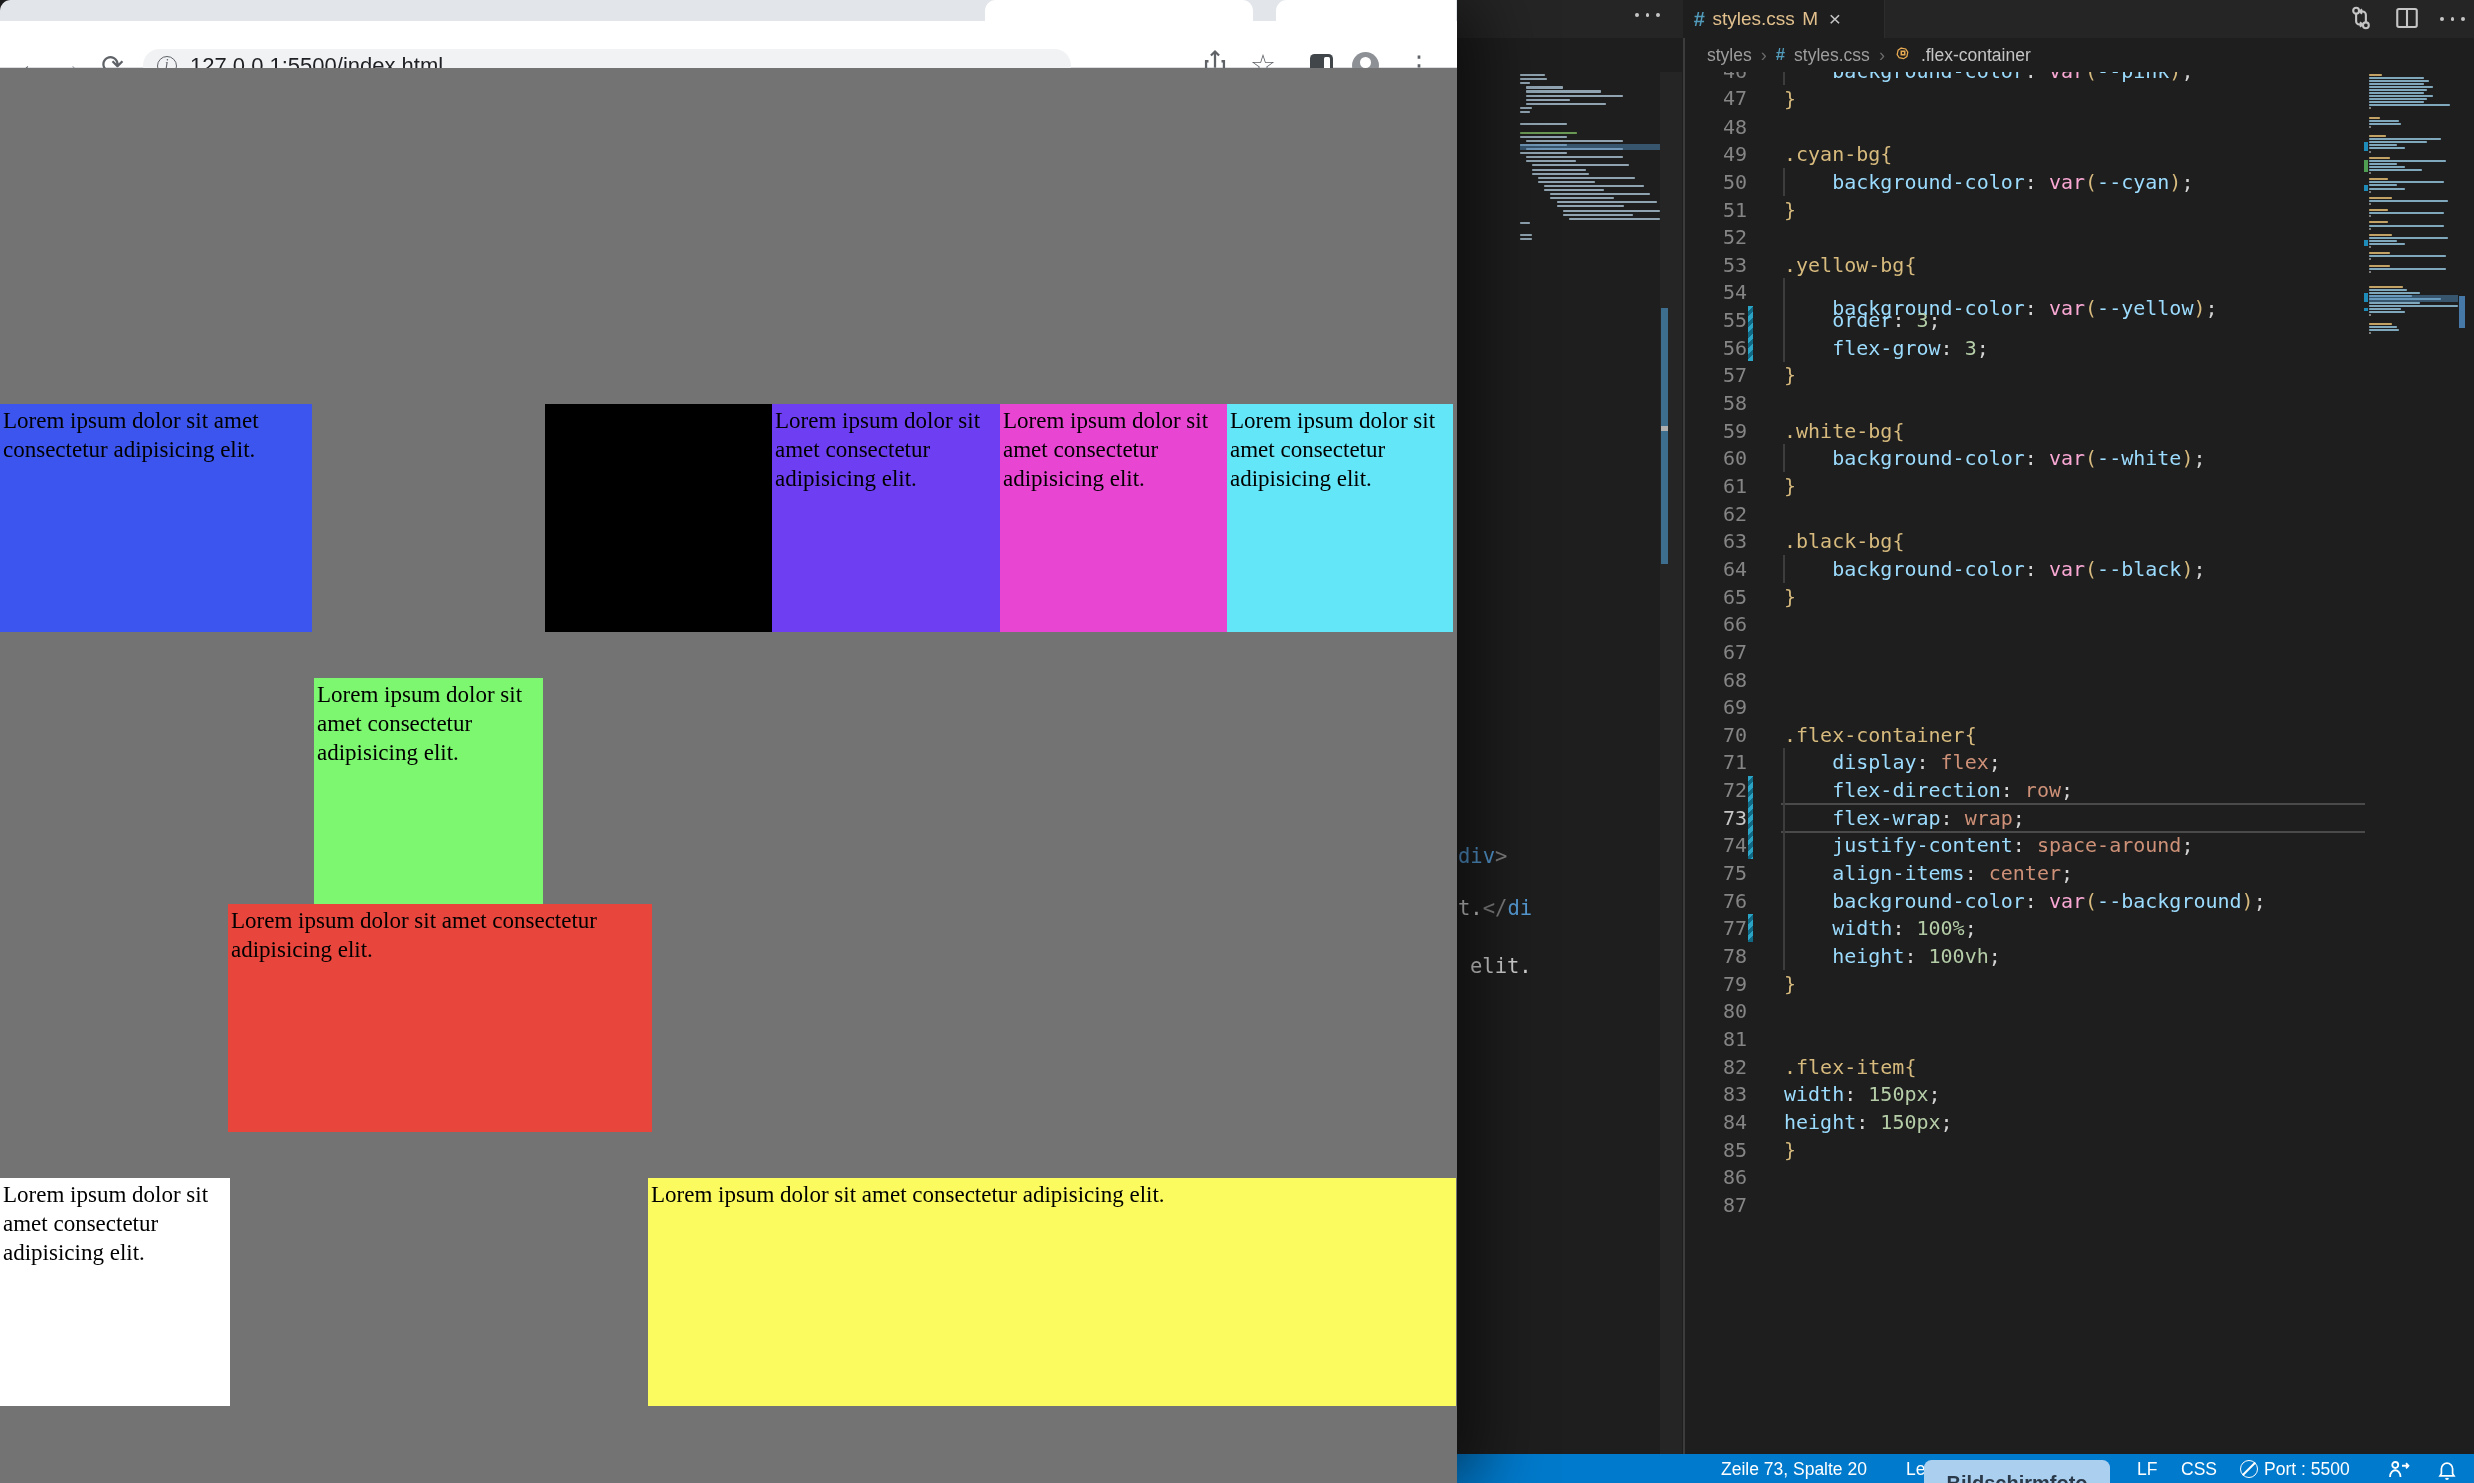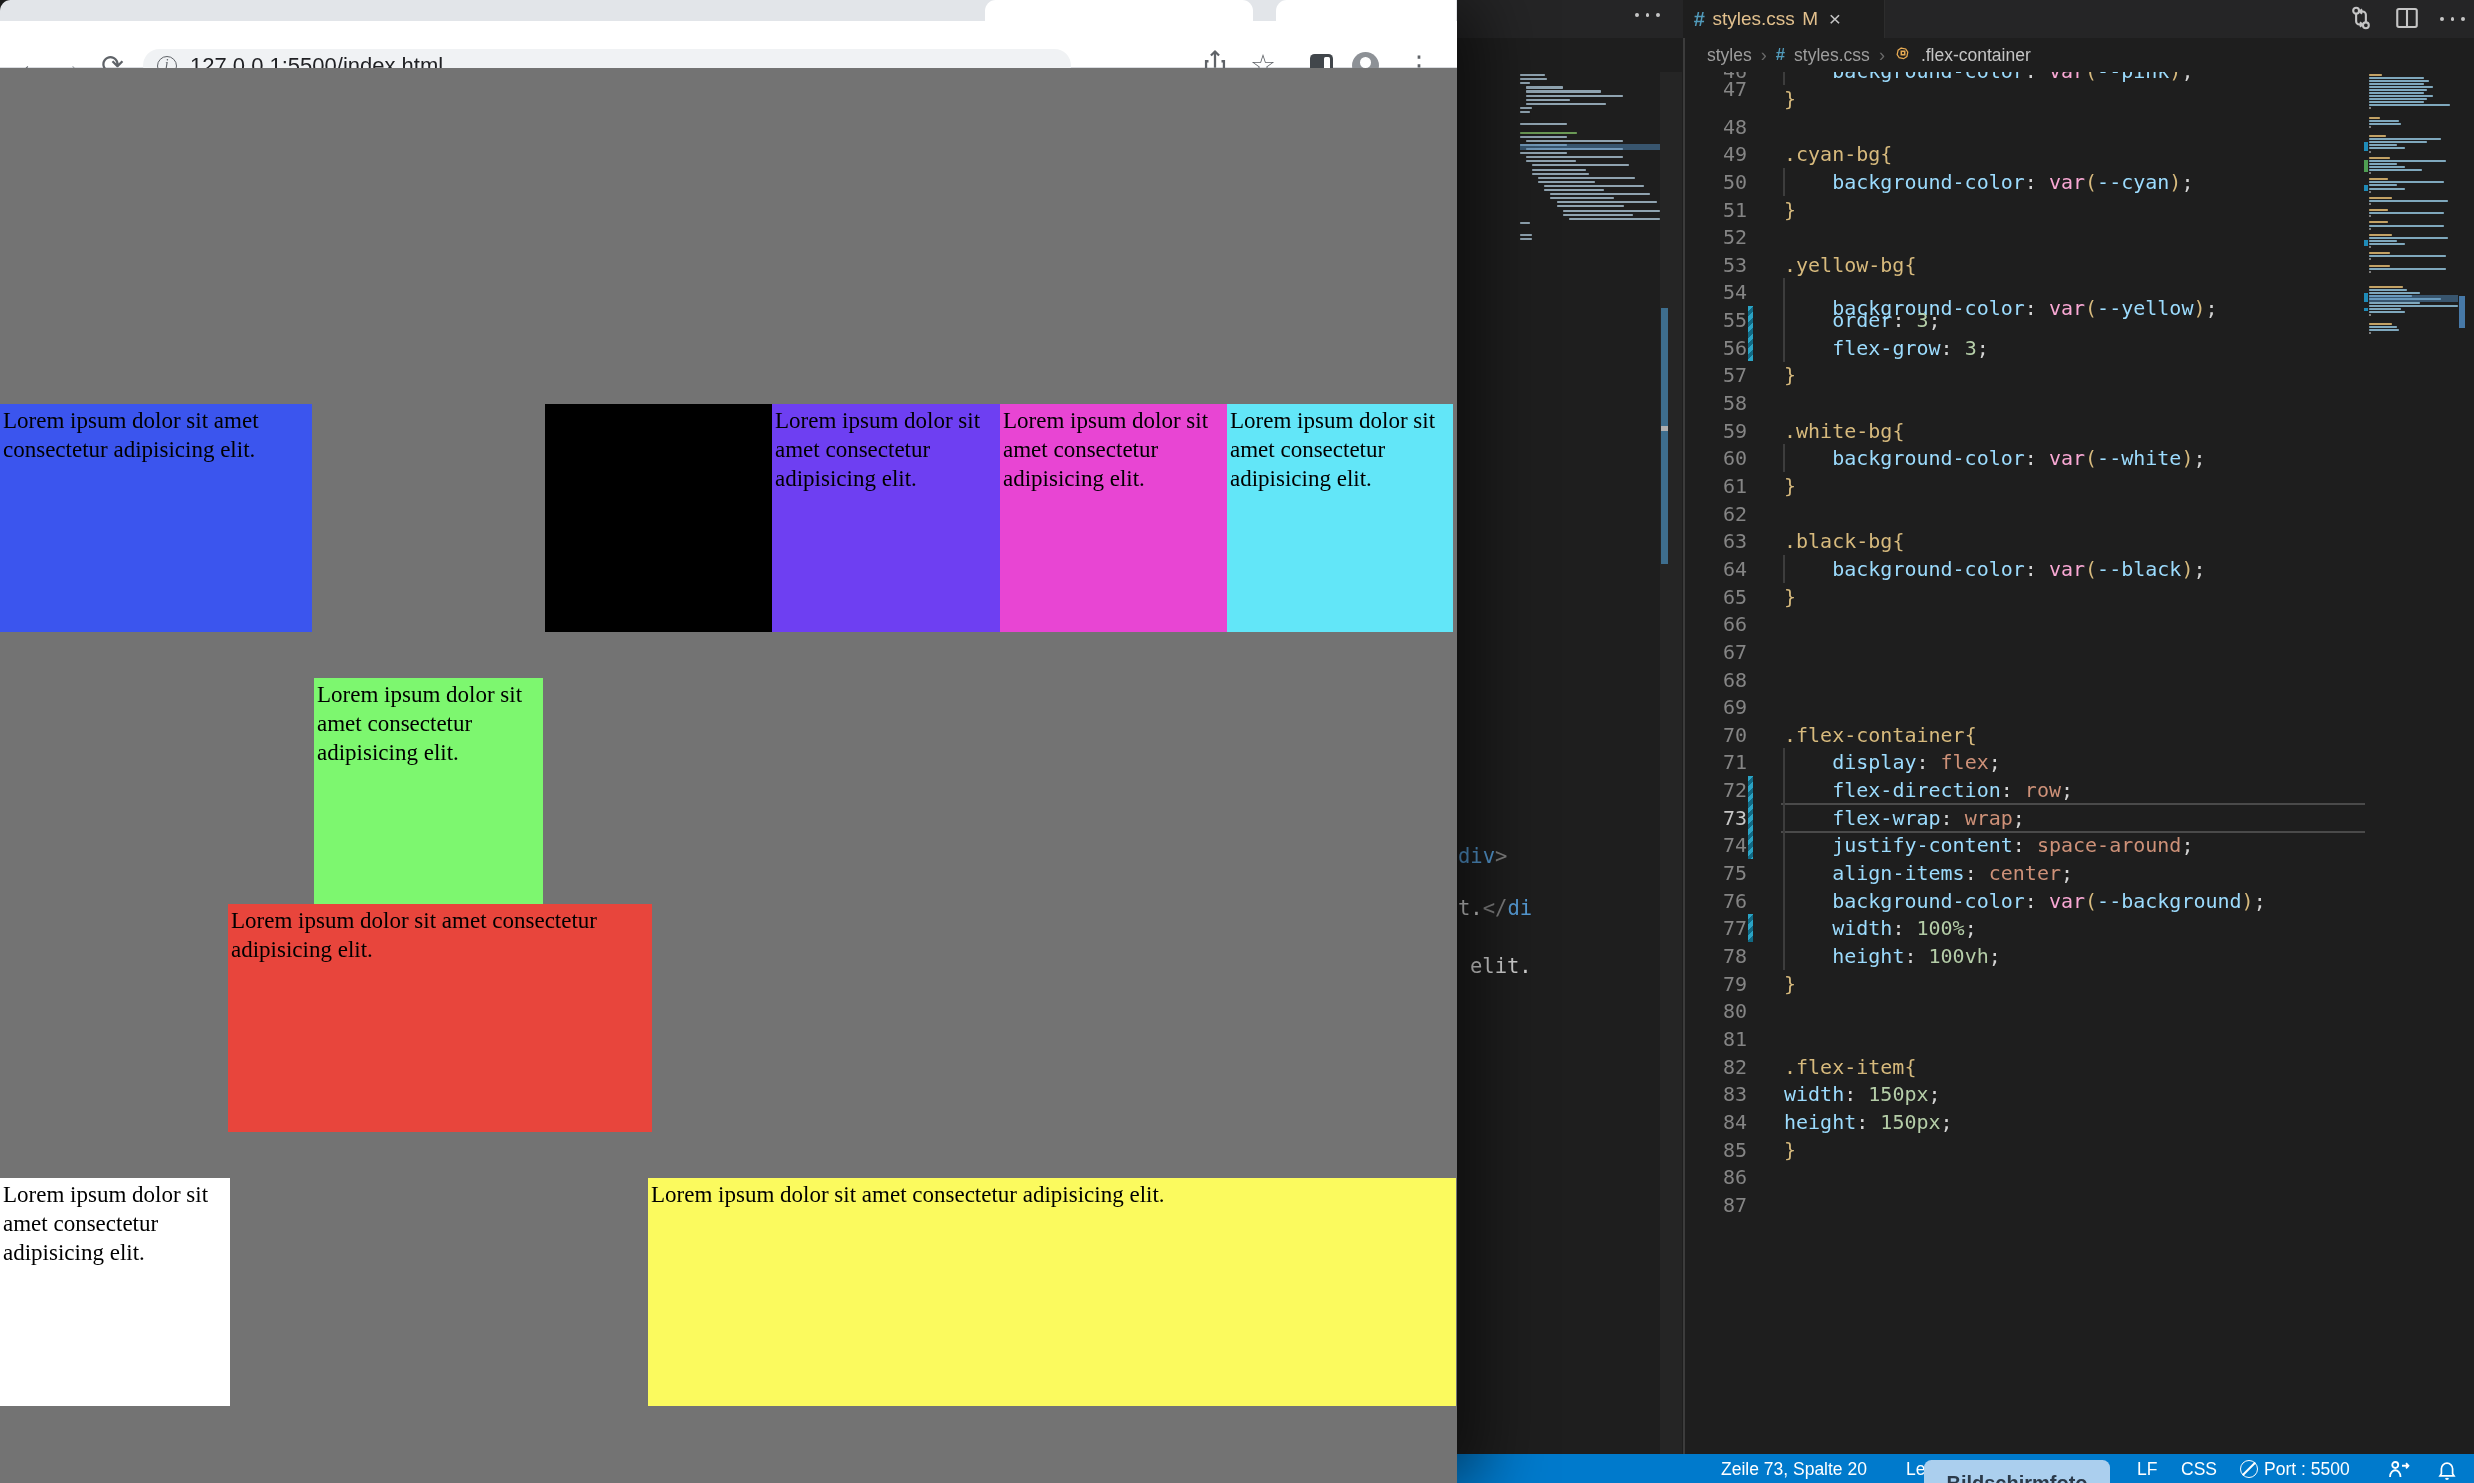--- a/index.html
+++ b/index.html
@@ -224,21 +224,21 @@
 
   <div class="code-editor" id="editor">
       <div class="git-bar" style="top: 234px; height: 55px;"></div>
       <div class="git-bar" style="top: 704px; height: 83px;"></div>
       <div class="git-bar" style="top: 842px; height: 28px;"></div>
       <div class="cur-border" style="top: 731px;"></div>
       <div class="cur-border" style="top: 759px;"></div>
       <div class="gutter-num" style="top: -14.7px;">46</div>
       <div class="indent-guide" style="top: -14.7px; height: 28px;"></div>
       <div class="code-line" style="top: -14.7px;"><span class="tk-pun">    </span><span class="tk-prop">background-color</span><span class="tk-pun">: </span><span class="tk-fn">var</span><span class="tk-brc">(</span><span class="tk-prop">--pink</span><span class="tk-brc">)</span><span class="tk-pun">;</span></div>
-      <div class="gutter-num" style="top: 3px; padding-left: 16px;">47</div>
+      <div class="gutter-num" style="top: 12px; padding-left: 16px;">47</div>
       <div class="code-line" style="top: 13px;"><span class="tk-brc">}</span></div>
       <div class="gutter-num" style="top: 41px;">48</div>
       <div class="code-line" style="top: 41px;"></div>
       <div class="gutter-num" style="top: 68px;">49</div>
       <div class="code-line" style="top: 68px;"><span class="tk-sel">.cyan-bg</span><span class="tk-brc">{</span></div>
       <div class="gutter-num" style="top: 96px;">50</div>
       <div class="indent-guide" style="top: 96px; height: 28px;"></div>
       <div class="code-line" style="top: 96px;"><span class="tk-pun">    </span><span class="tk-prop">background-color</span><span class="tk-pun">: </span><span class="tk-fn">var</span><span class="tk-brc">(</span><span class="tk-prop">--cyan</span><span class="tk-brc">)</span><span class="tk-pun">;</span></div>
       <div class="gutter-num" style="top: 124px;">51</div>
       <div class="code-line" style="top: 124px;"><span class="tk-brc">}</span></div>

